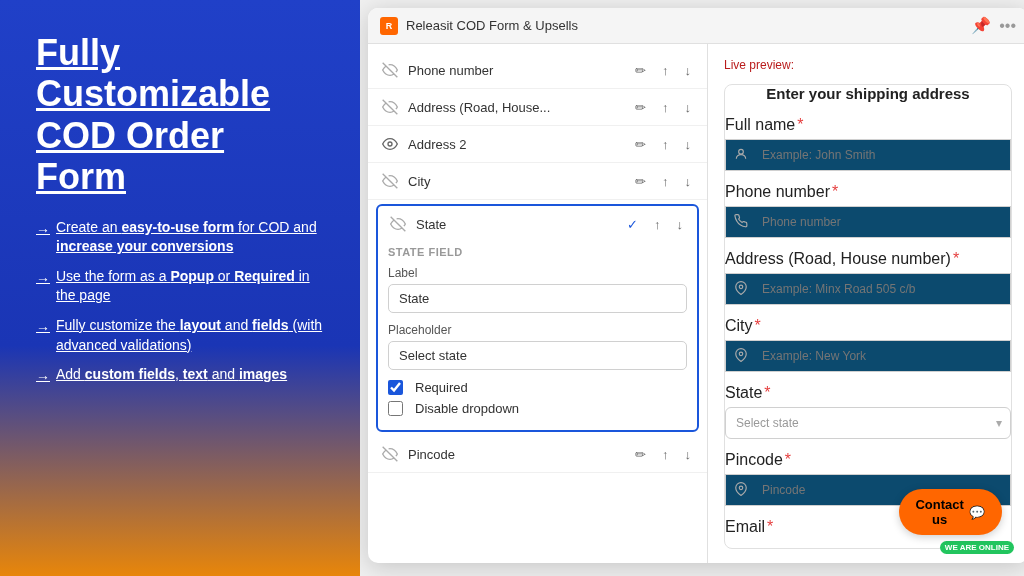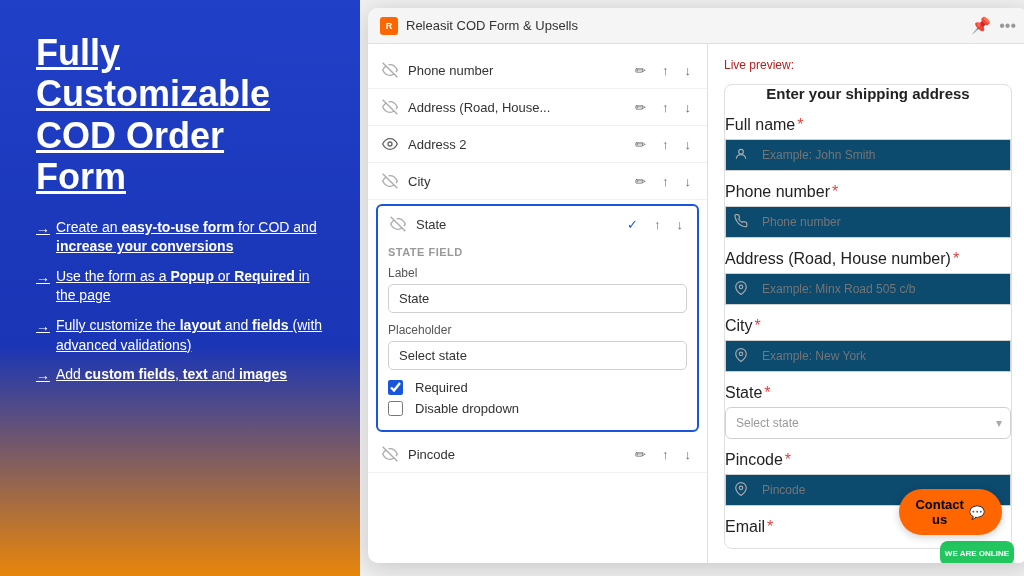--- a/index.html
+++ b/index.html
@@ -296,21 +296,21 @@
       z-index: 10;
     }
     .online-badge {
       position: absolute;
       top: -8px;
       right: 0;
       background: #22c55e;
       color: white;
       font-size: 8px;
       font-weight: 700;
-      padding: 8px 5px;
+      padding: 2px 5px;
       border-radius: 8px;
       white-space: nowrap;
     }
     .contact-btn-wrap {
       position: relative;
       display: inline-block;
     }
 
     .preview-area-wrap {
       position: relative;

